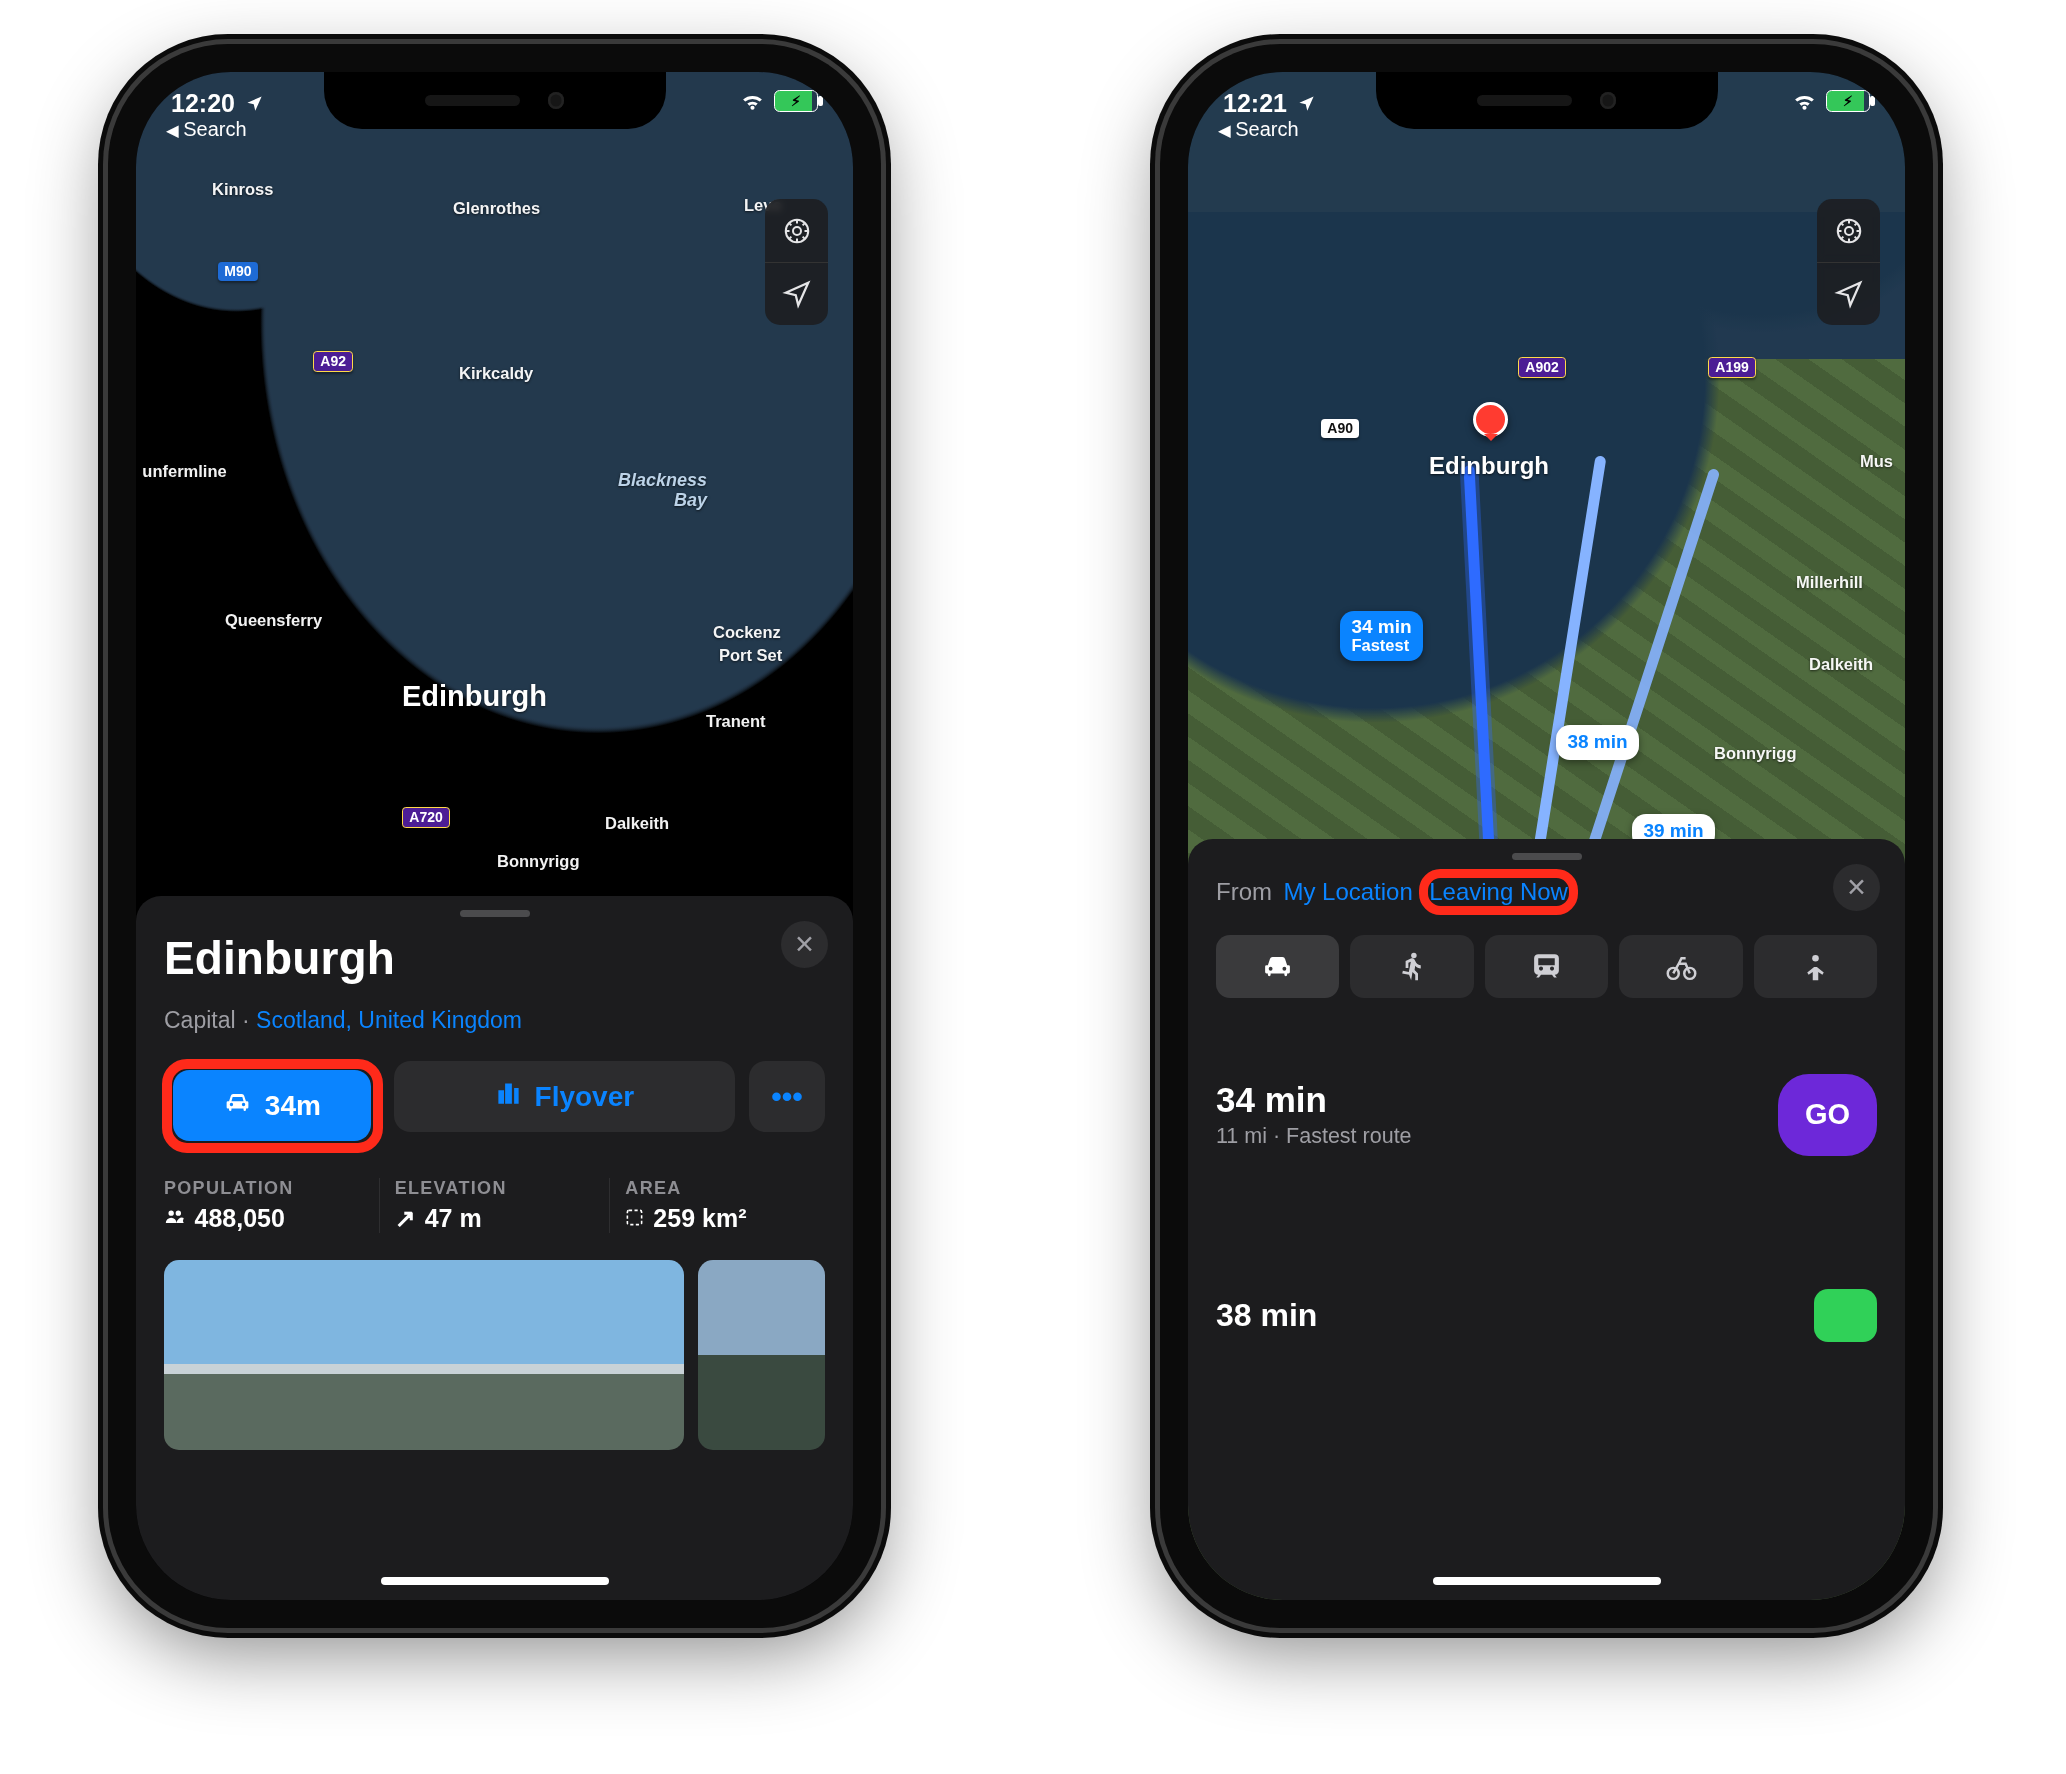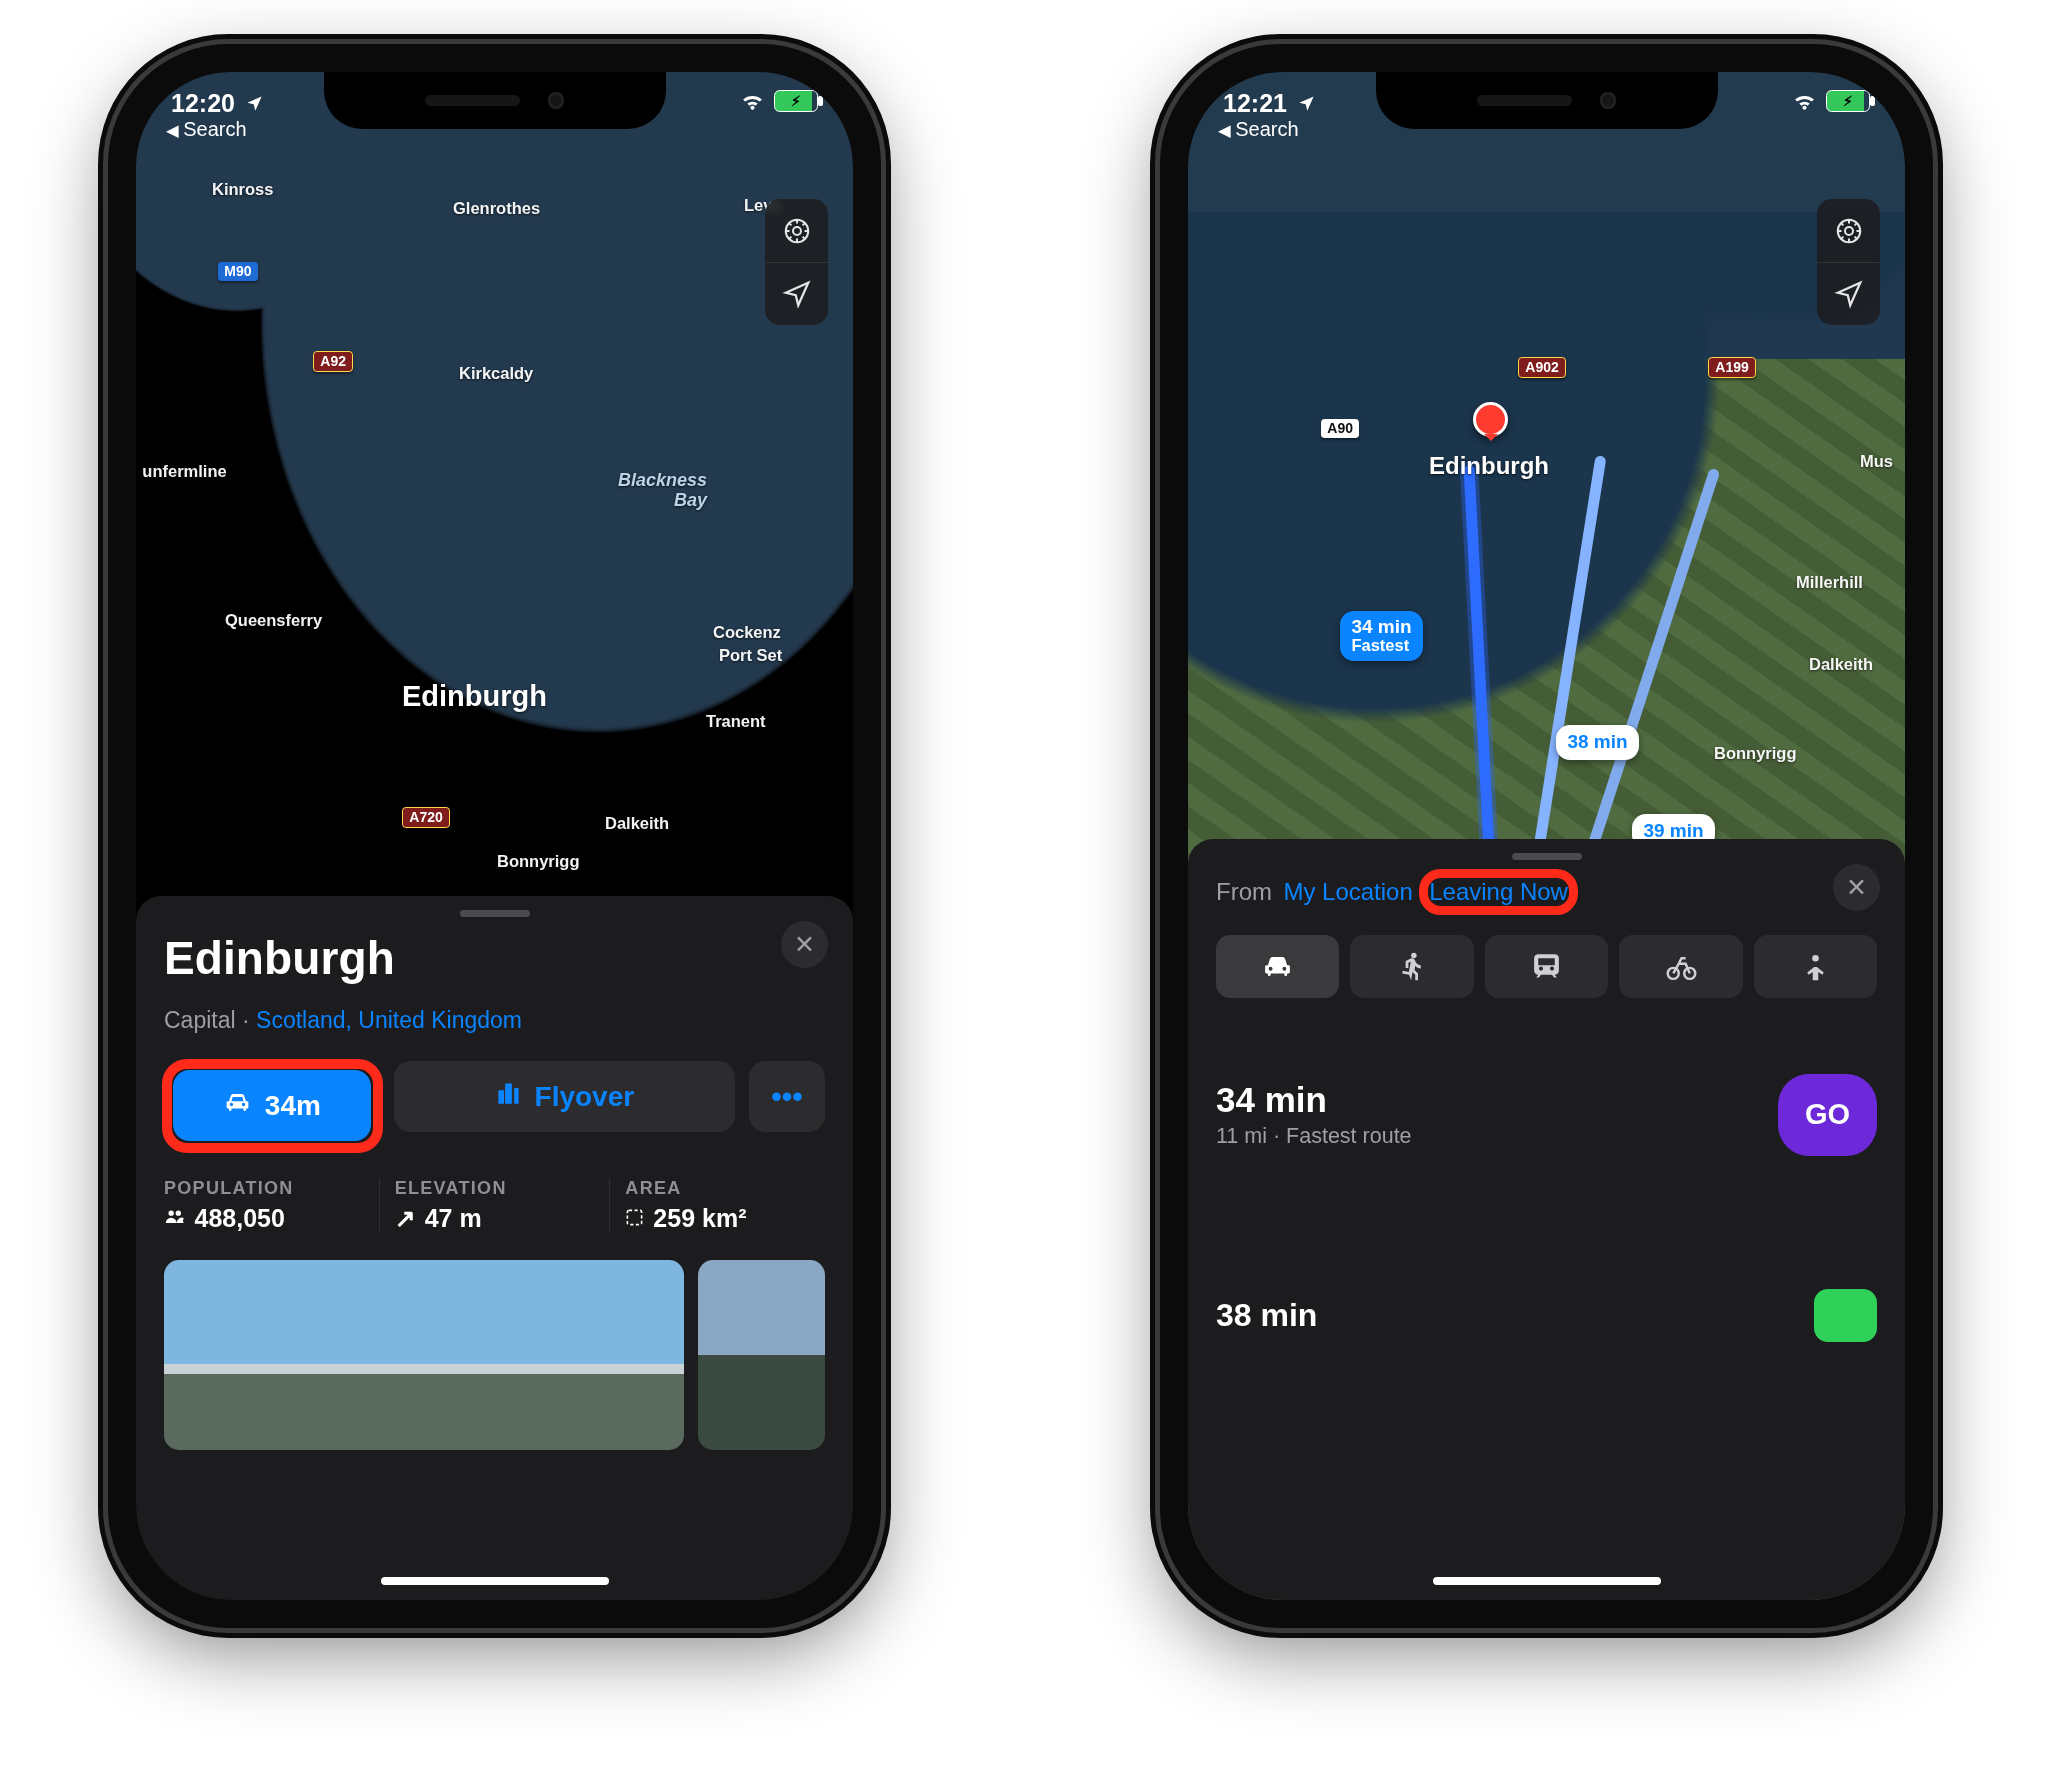--- a/index.html
+++ b/index.html
@@ -76,21 +76,21 @@
   .map-label { position:absolute; color:#fff; font-weight:700; text-shadow:0 1.3px 2.5px rgba(0,0,0,.7); white-space:nowrap; }
   .ml-main   { font-size:29px; }
   .ml-small  { font-size:16.5px; font-weight:600; opacity:.95; }
   .ml-sea    { font-size:18px; font-style:italic; color:#bcd3e8; text-align:right; line-height:1.1; }
 
   .road-chip {
     position:absolute; padding:1.3px 6.3px; border-radius:3.8px; font-size:14px; font-weight:700;
     background:#fff; color:#111; box-shadow:0 1.3px 2.5px rgba(0,0,0,.4);
   }
   .road-chip.blue  { background:#1e6bd6; color:#fff; }
-  .road-chip.green { background:#7f1d1d; color:#fff; border:1.3px solid #ffd94a; }
+  .road-chip.green { background:#4c1d95; color:#fff; border:1.3px solid #ffd94a; }
 
   
   .map-controls { position:absolute; top:127px; right:25px; display:flex; flex-direction:column; gap:0; z-index:20; }
   .map-btn {
     width:63px; height:63px; background:#1c1c1ed9; backdrop-filter: blur(3.8px);
     display:flex; align-items:center; justify-content:center; color:#e5e5e7;
   }
   .map-btn:first-child { border-top-left-radius:15px; border-top-right-radius:15px; }
   .map-btn:last-child  { border-bottom-left-radius:15px; border-bottom-right-radius:15px; border-top:0.6px solid #333; }
   .map-btn svg { width:30px; height:30px; }

